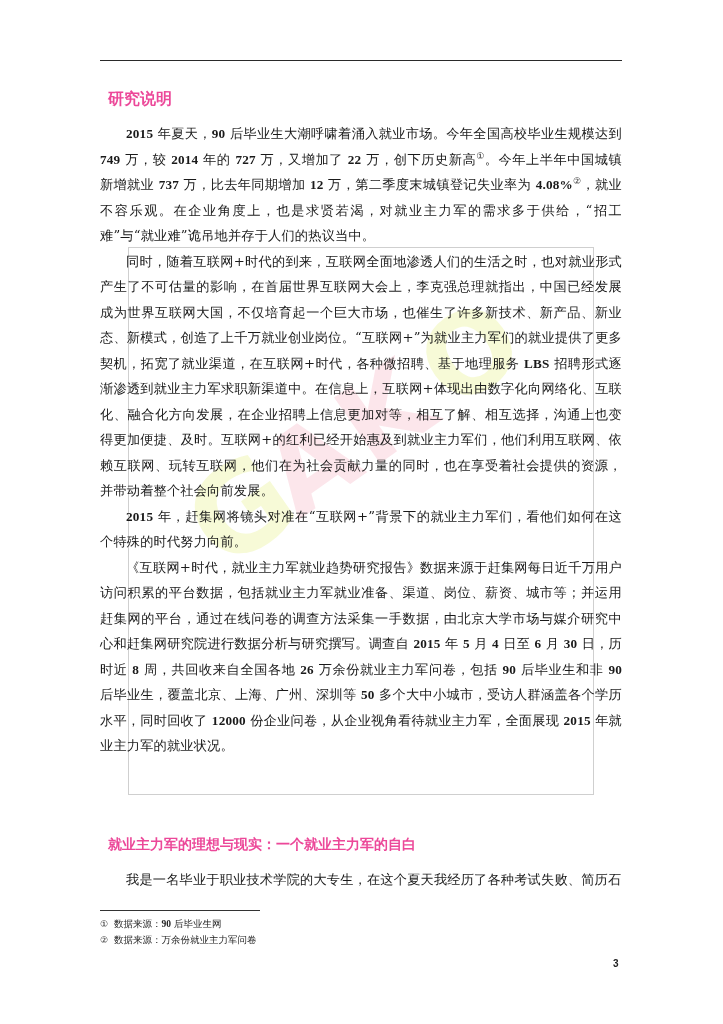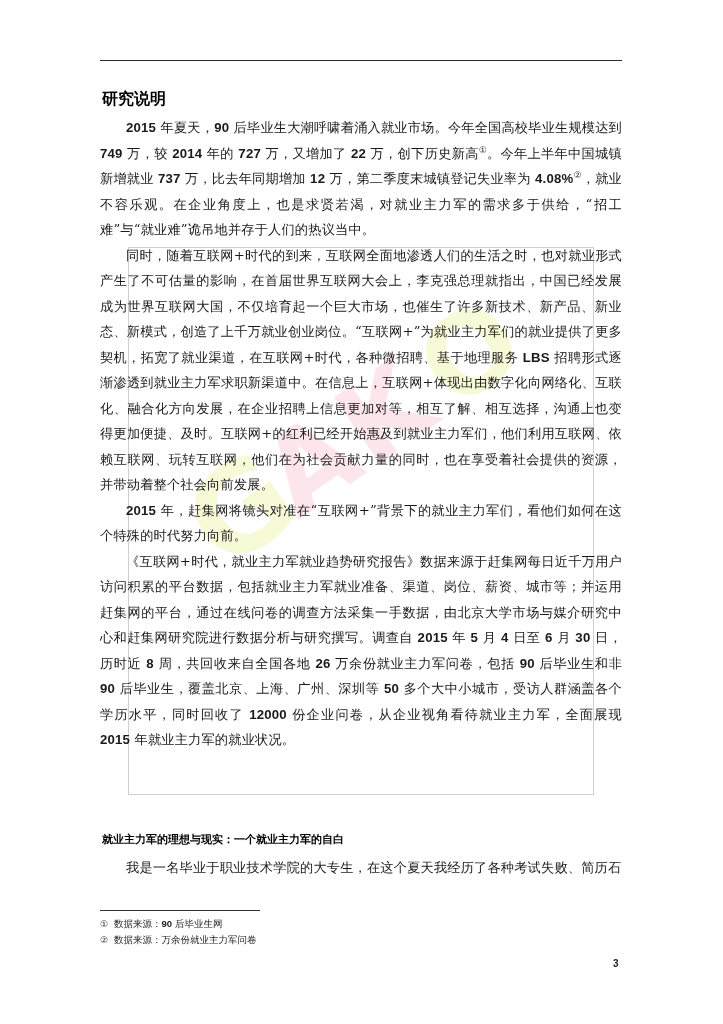--- a/index.html
+++ b/index.html
@@ -4,27 +4,27 @@
   <style>
     html, body { margin: 0; padding: 0; }
     body {
       width: 723px; height: 1024px; background: #ffffff; position: relative; overflow: hidden;
       font-family: "DejaVu Serif", "Liberation Serif", serif; color: #1a1a1a;
     }
     .header-rule { position: absolute; left: 100px; top: 60px; width: 522px; height: 1px; background: #2a2a2a; }
     .watermark-box { position: absolute; left: 128px; top: 247px; width: 466px; height: 548px; border: 1px solid #cfcfcf; box-sizing: border-box; }
     .watermark { position: absolute; left: 150px; top: 230px; width: 450px; height: 400px; pointer-events: none; opacity: 0.55; }
     .content { position: absolute; left: 100px; top: 85px; width: 522px; }
-    h2 { font-family: Liberation Serif, serif; font-weight: bold; font-size: 16px; margin: 2px; line-height: 28px; color: #000000; }
+    h2 { font-family: Liberation Serif, serif; font-weight: bold; font-size: 16px; margin: 8px; line-height: 28px; color: #ec4899; }
     p { margin: 0; font-size: 13.2px; line-height: 25.5px; text-indent: 26px; text-align: justify; letter-spacing: 0.2px; }
-    b { font-family: Liberation Sans, sans-serif; font-weight: bold; }
+    b { font-family: Liberation Serif, serif; font-weight: bold; }
     sup { font-size: 9px; vertical-align: 5px; line-height: 0; }
     .sec1-title { margin-top: 0; }
     .sec2 { position: absolute; left: 100px; top: 823px; width: 522px; }
-    .sec2 h2 { font-size: 11px; }
+    .sec2 h2 { font-size: 14px; }
     .fn-rule { position: absolute; left: 100px; top: 910px; width: 160px; height: 1px; background: #333; }
     .footnotes { position: absolute; left: 100px; top: 916px; font-size: 9.5px; line-height: 16px; color: #222; }
     .footnotes .fn { white-space: nowrap; }
     .fn-mark { display: inline-block; width: 14px; font-size: 9px; }
     .page-number { position: absolute; left: 613px; top: 958px; font-family: "Liberation Sans", sans-serif; font-weight: bold; font-size: 10px; color: #222; }
   </style>
 </head>
 <body>
 
 <div class="header-rule"></div>

